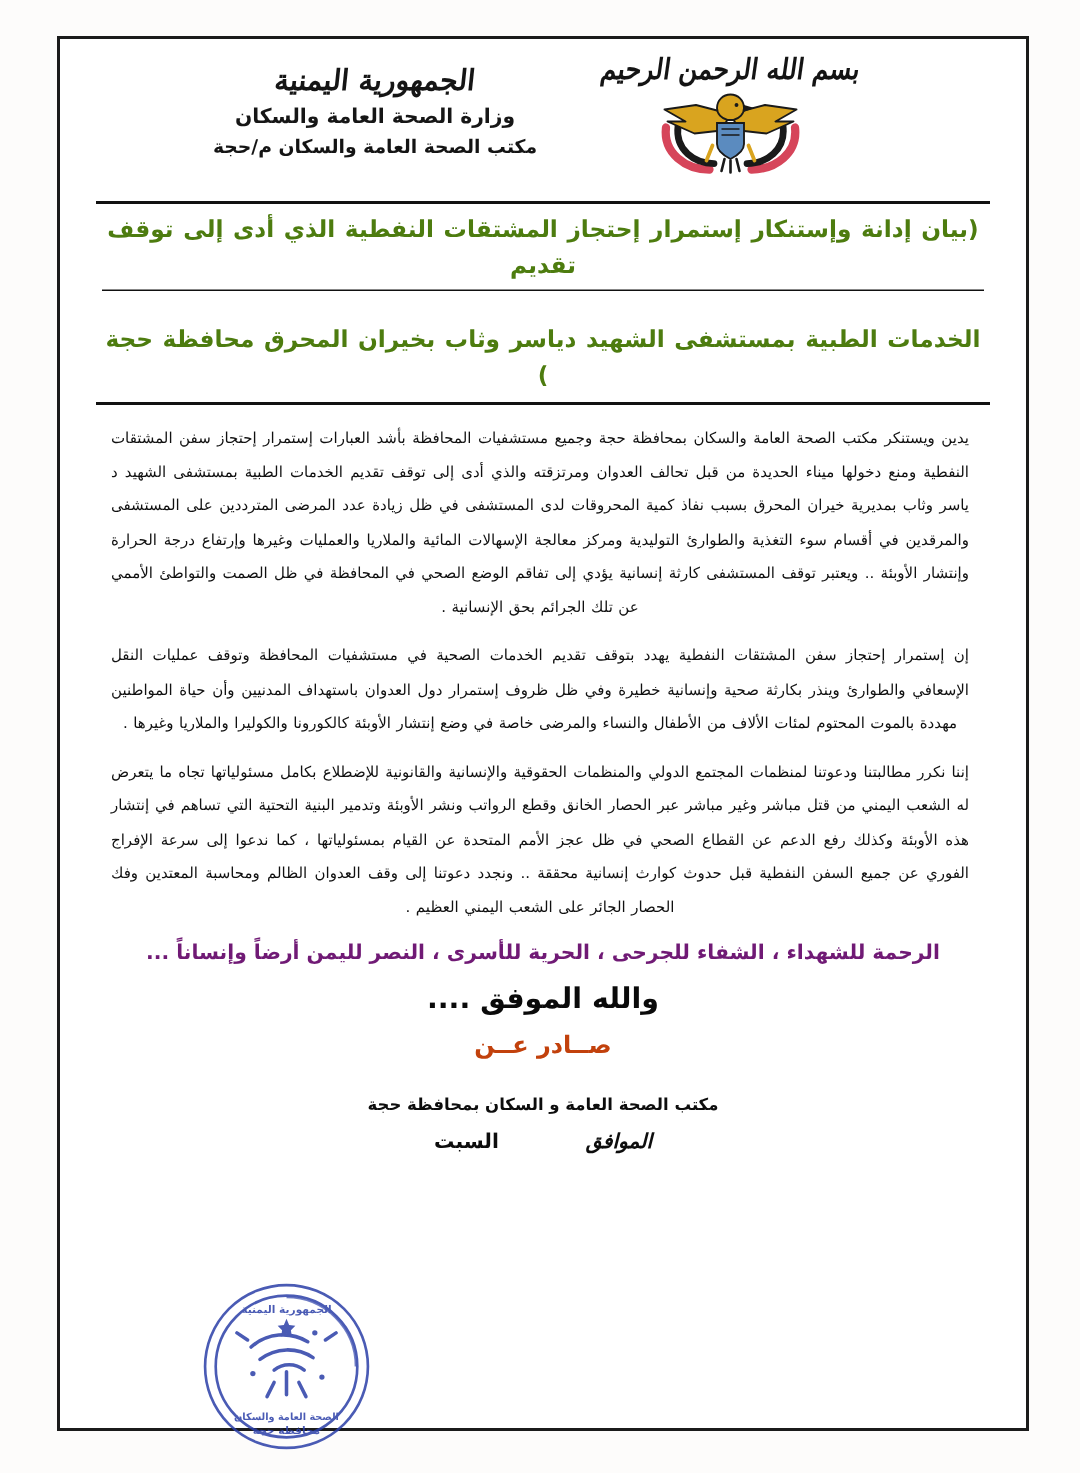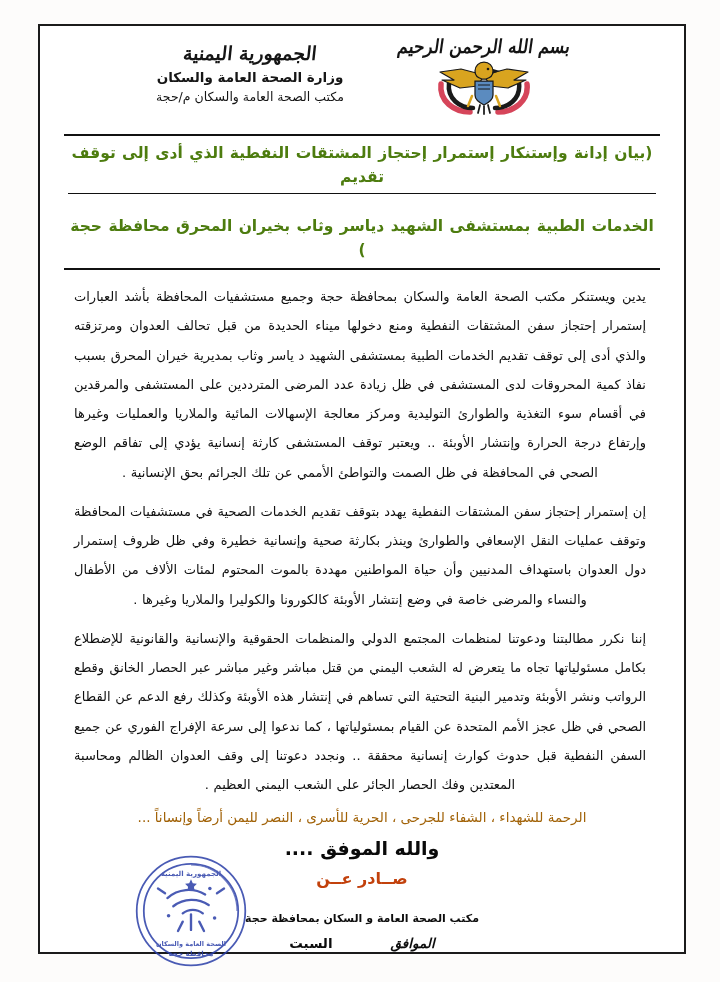--- a/index.html
+++ b/index.html
@@ -68,21 +68,21 @@
   .lh-ministry {
     font-size: 13.5px;
     font-weight: 700;
     color: #161616;
     letter-spacing: 0.5px;
     margin-bottom: 4px;
     text-align: center;
   }
   .lh-office {
     font-size: 12.5px;
-    font-weight: 400;
+    font-weight: 700;
     color: #141414;
     letter-spacing: 0.3px;
   }
 
   .lh-left {
     text-align: center;
     width: 190px;
   }
   .bismillah {
     font-family: "DejaVu Serif", "Liberation Serif", serif;
@@ -123,38 +123,38 @@
     border-top: 1.5px solid #111;
     margin-top: 4px;
     padding-top: 20px;
   }
 
   
   .body-text {
     padding: 12px 18px 0 14px;
   }
   .para {
-    font-size: 13px;
+    font-size: 10px;
     line-height: 2.25;
     text-align: justify;
     text-align-last: center;
     color: #101010;
     margin: 0 0 10px 0;
     word-spacing: 0.5px;
   }
 
   
   .closing {
     margin-top: 6px;
     text-align: center;
   }
   .slogan {
     font-size: 13.5px;
-    font-weight: 400;
-    color: #a16207;
+    font-weight: 700;
+    color: #701a75;
     margin-bottom: 12px;
     letter-spacing: -0.2px;
   }
   .tawfiq {
     font-size: 19px;
     font-weight: 700;
     color: #0a0a0a;
     margin-bottom: 10px;
   }
   .sadir {

